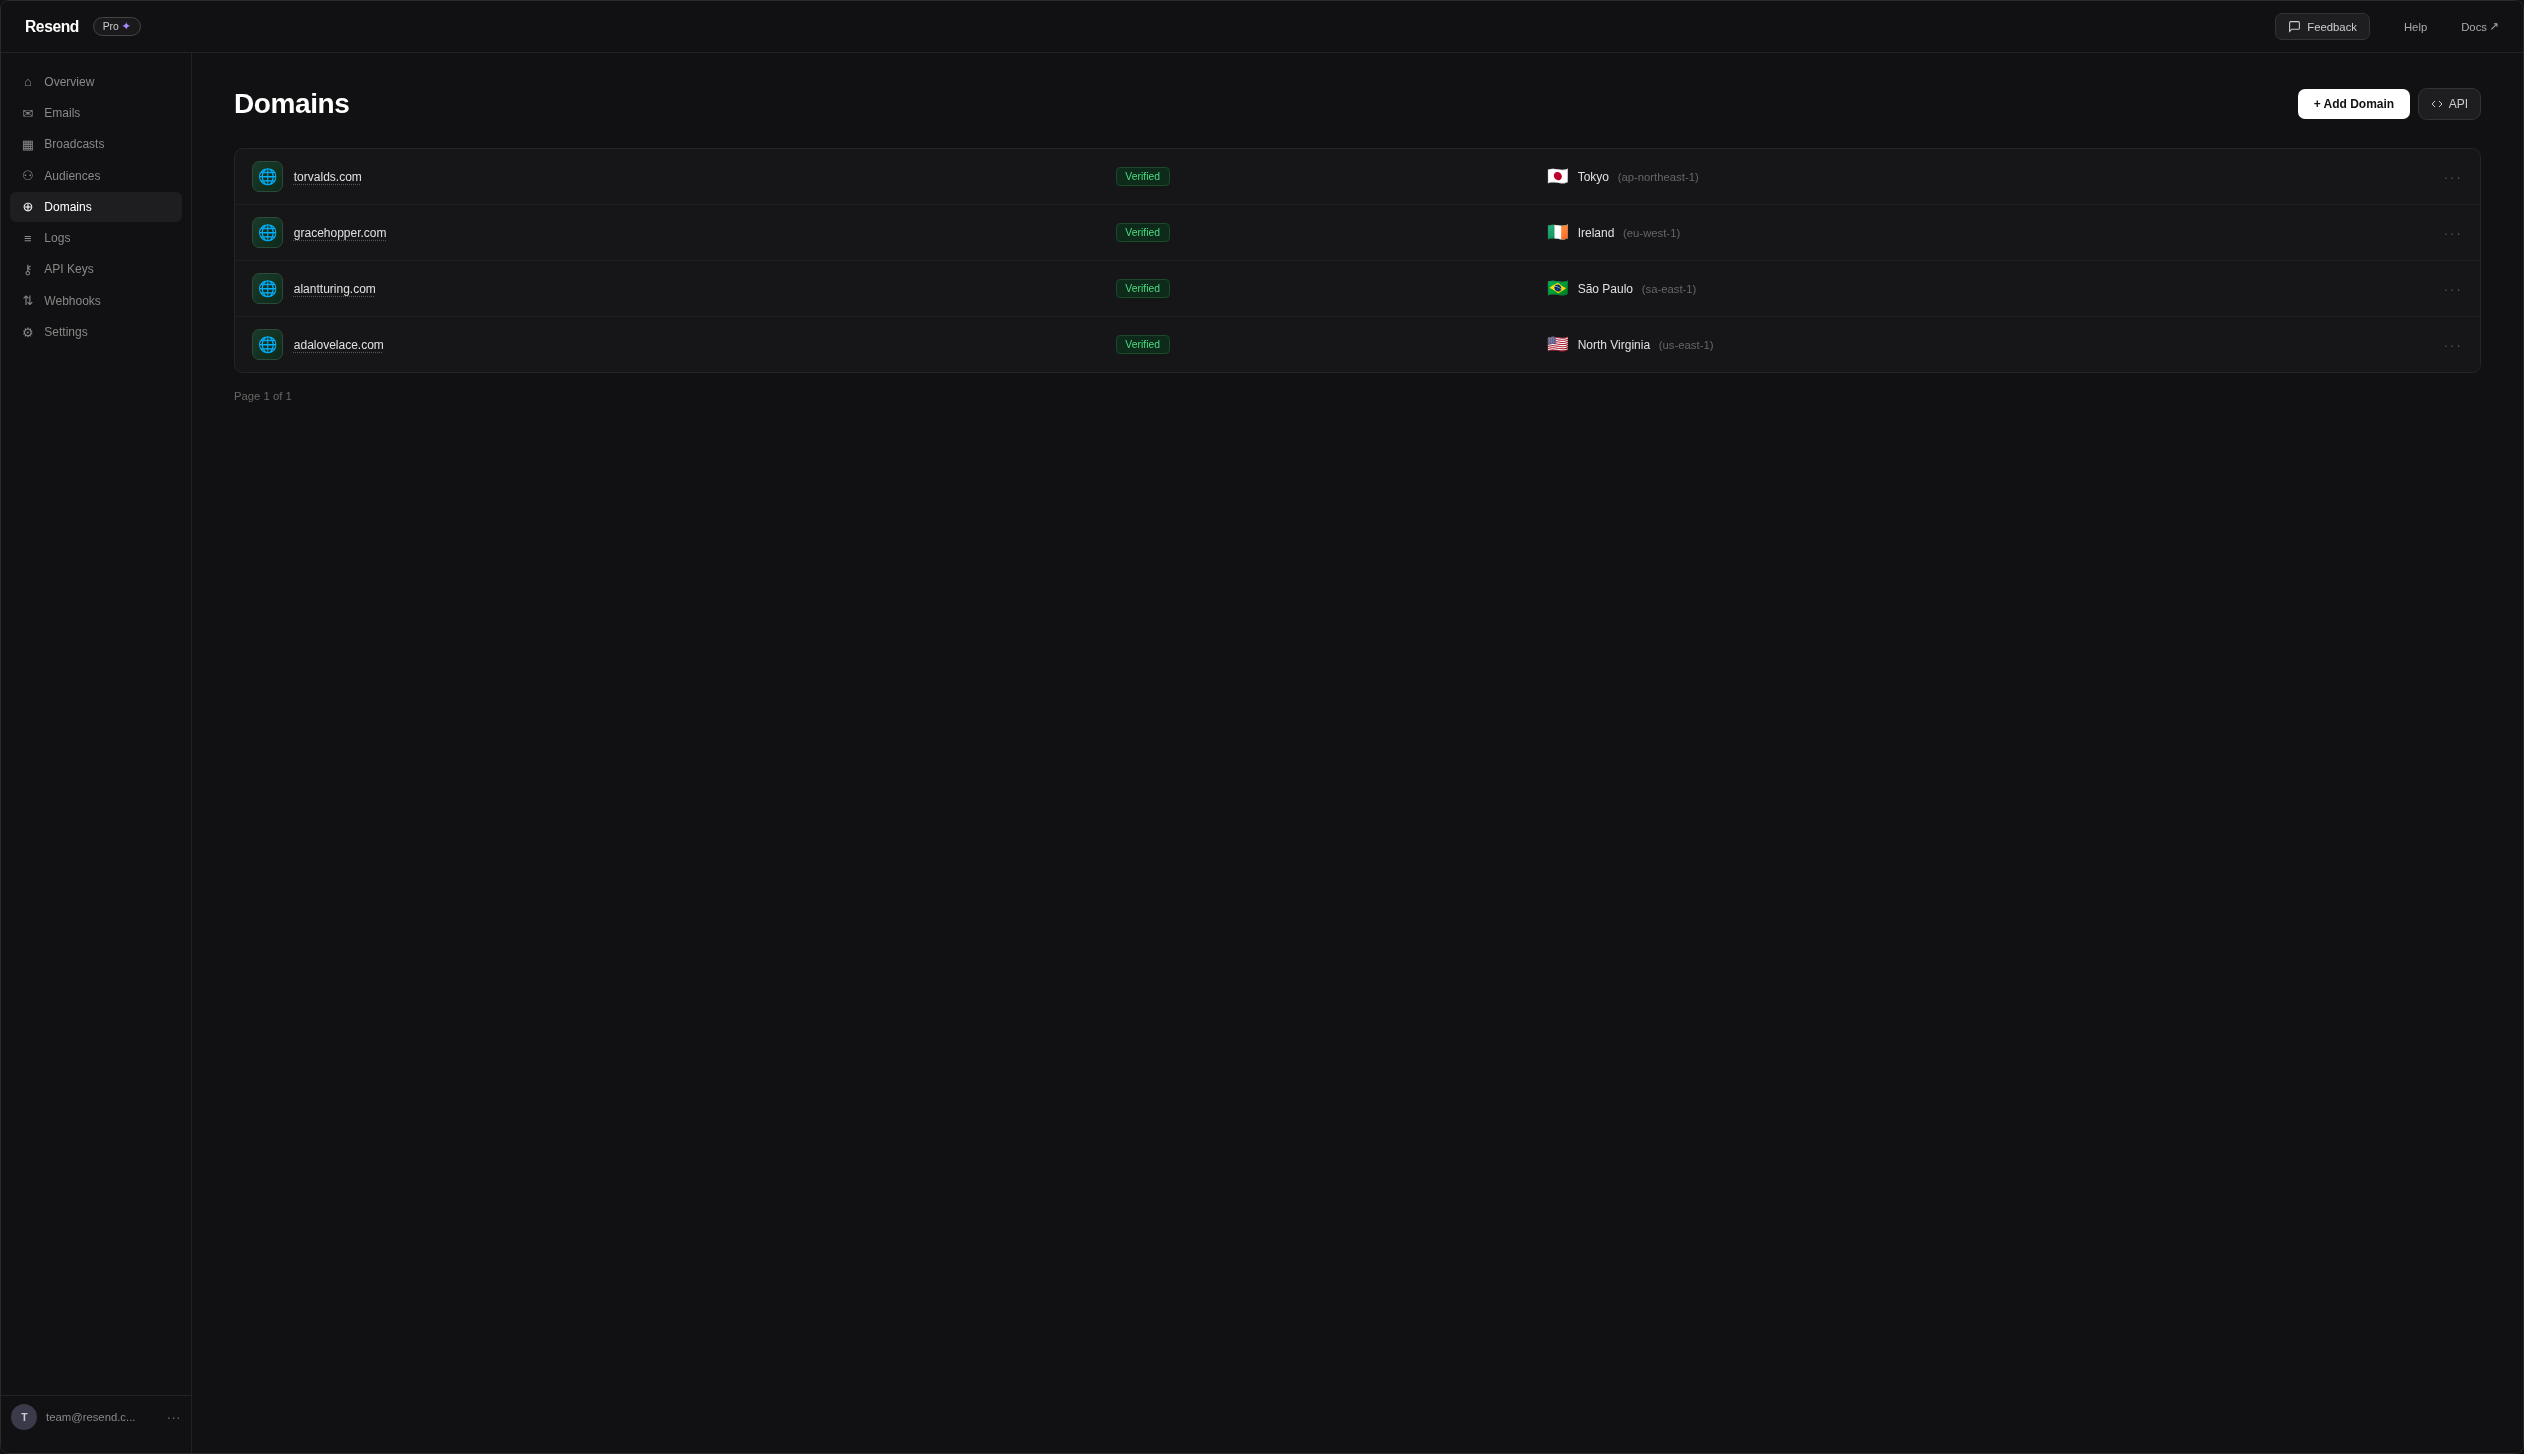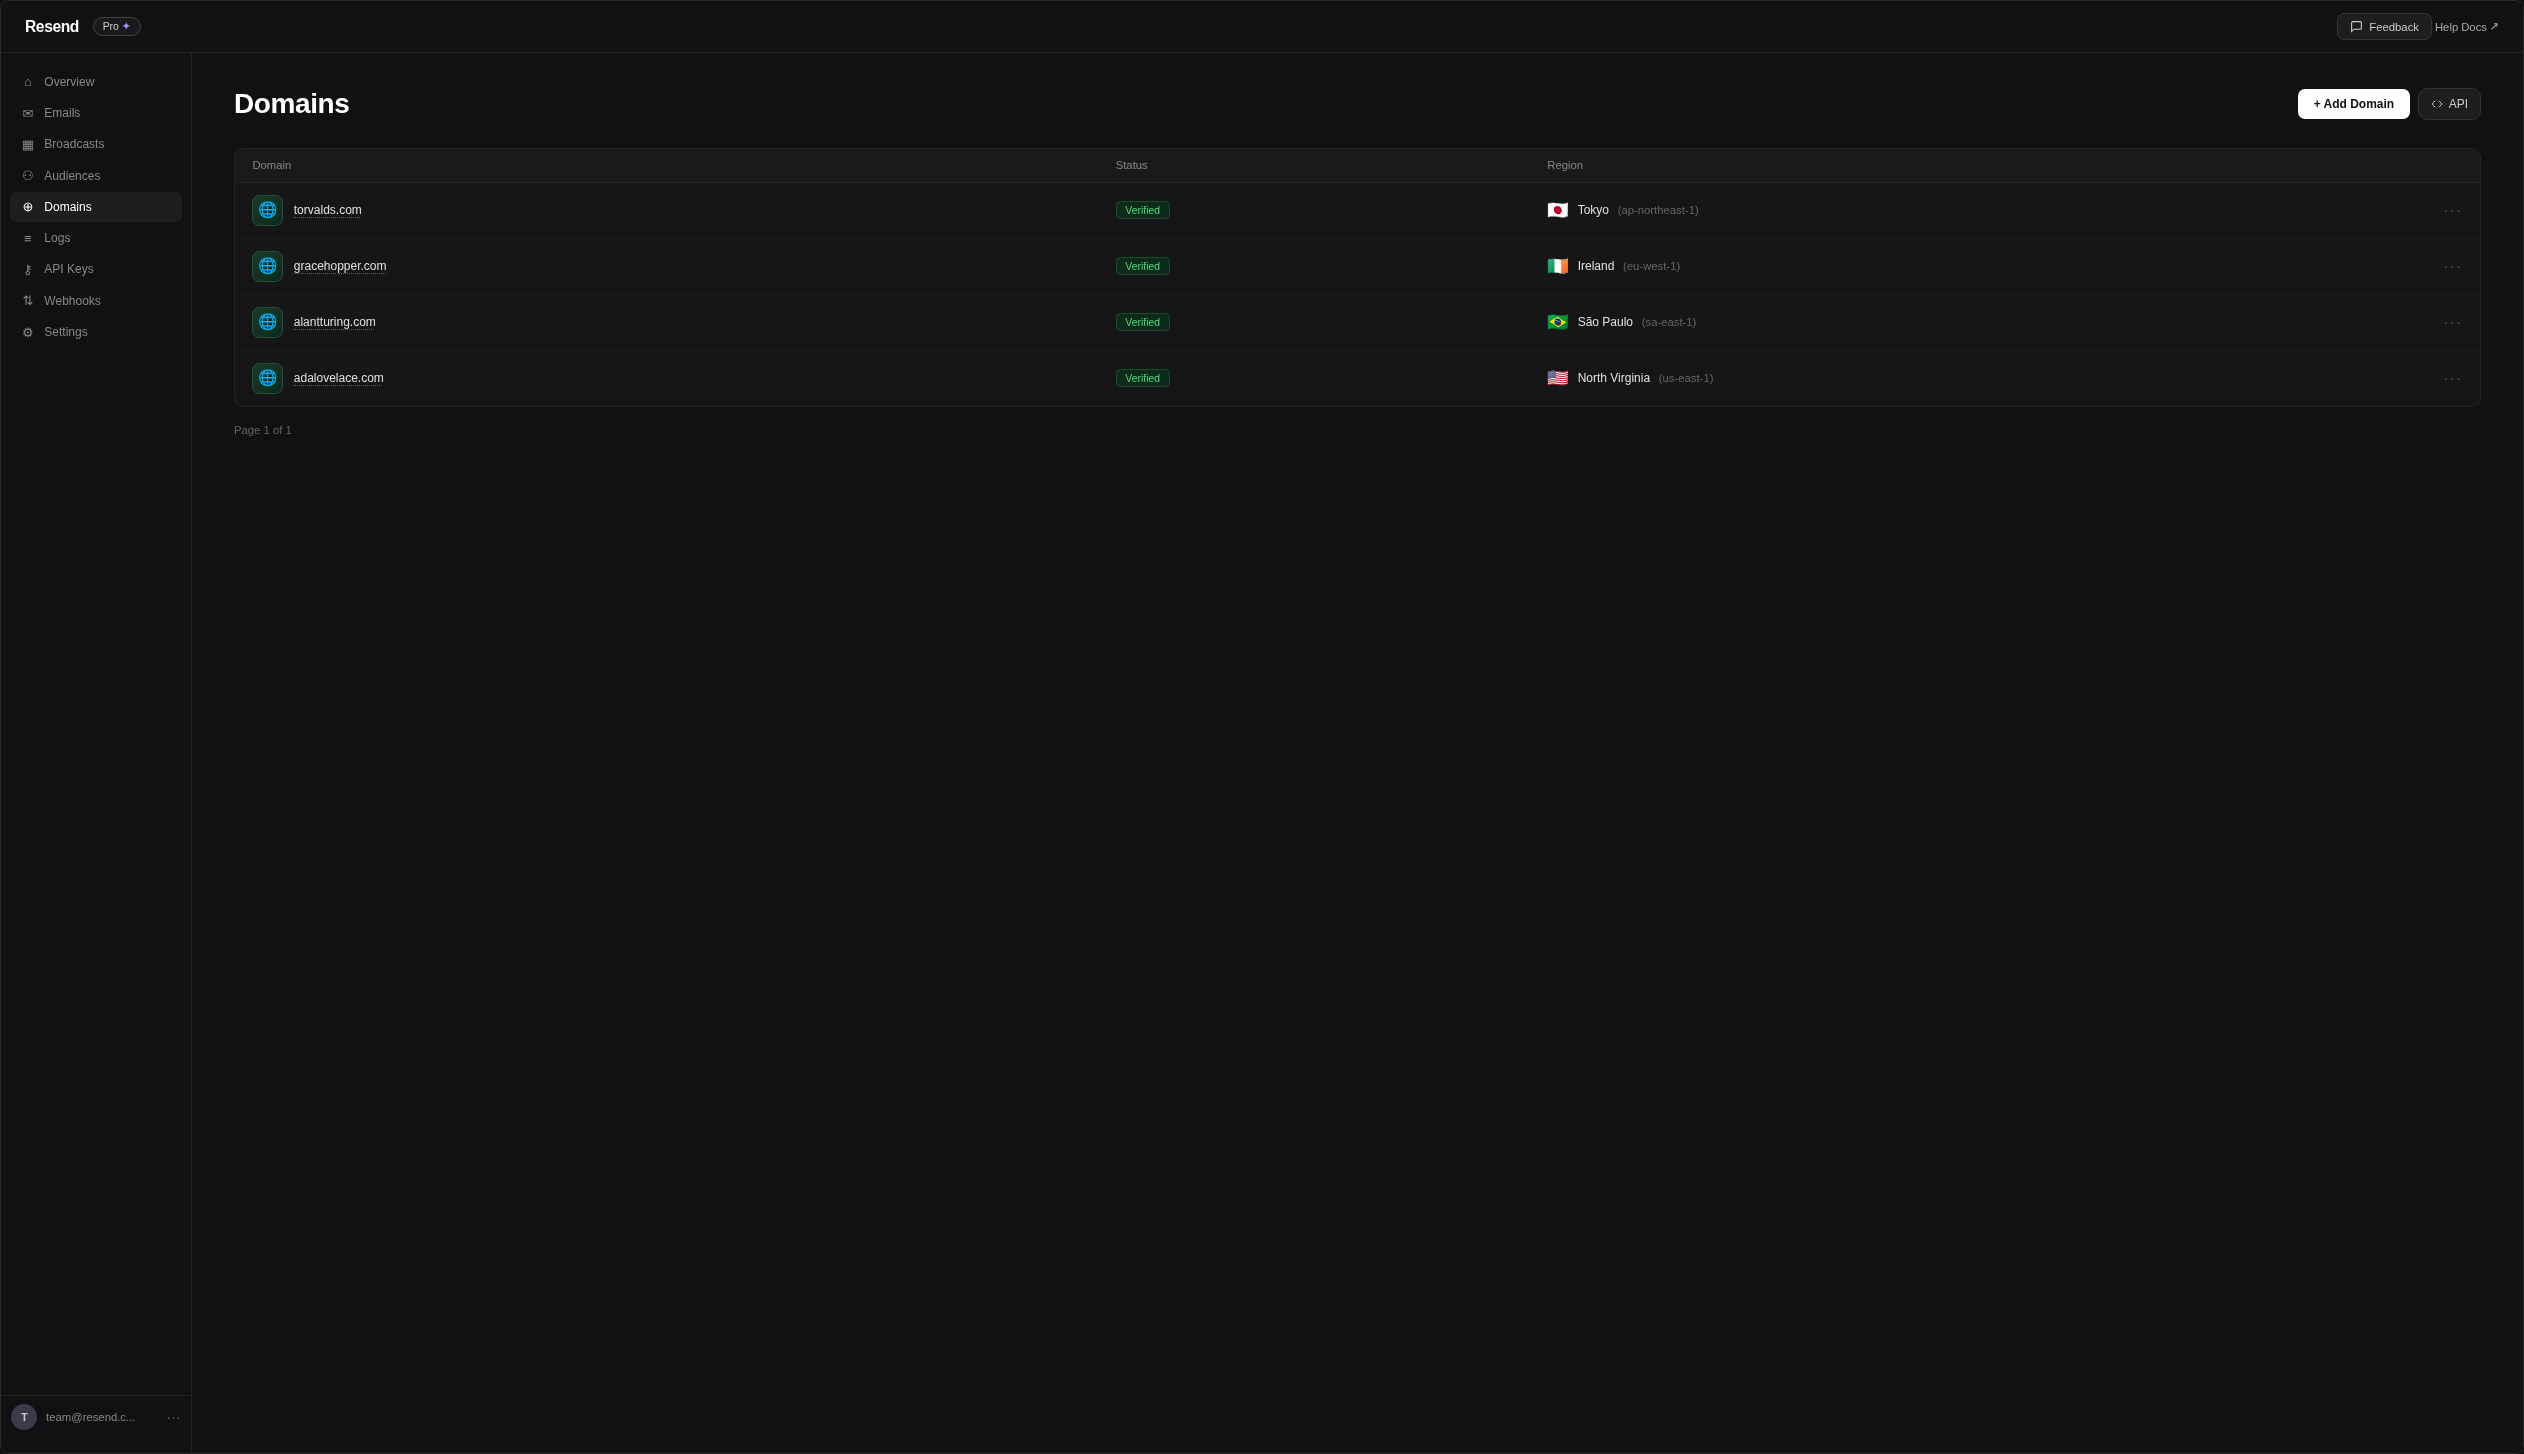--- a/index.html
+++ b/index.html
@@ -55,21 +55,21 @@
       color: #ccc;
       background: #1a1a1c;
     }
     .pro-badge .star {
       color: #a78bfa;
       font-size: 11.3px;
     }
     .topnav-right {
       display: flex;
       align-items: center;
-      gap: 3px;
+      gap: 34px;
     }
     .feedback-btn {
       display: flex;
       align-items: center;
       gap: 6px;
       background: #1e1e21;
       border: 0.9px solid #333;
       border-radius: 7px;
       padding: 6px 12px;
       color: #ccc;
@@ -405,26 +405,20 @@
             <svg width="12" height="12" viewBox="0 0 24 24" fill="none" stroke="currentColor" stroke-width="2">
               <polyline points="16 18 22 12 16 6"></polyline>
                 <polyline points="8 6 2 12 8 18"></polyline>
             </svg>
             <span>API</span>
           </button>
         </div>
       </div>
 
       <div class="table-container">
-        <div class="table-header">
-          <div class="th">Domain</div>
-          <div class="th">Status</div>
-          <div class="th">Region</div>
-          <div class="th"></div>
-        </div>
 
         <div id="table-body">
             <div class="table-row">
       <div class="domain-cell">
         <div class="domain-icon">🌐</div>
         <span class="domain-name">torvalds.com</span>
       </div>
       <div>
         <span class="status-badge">Verified</span>
       </div>

